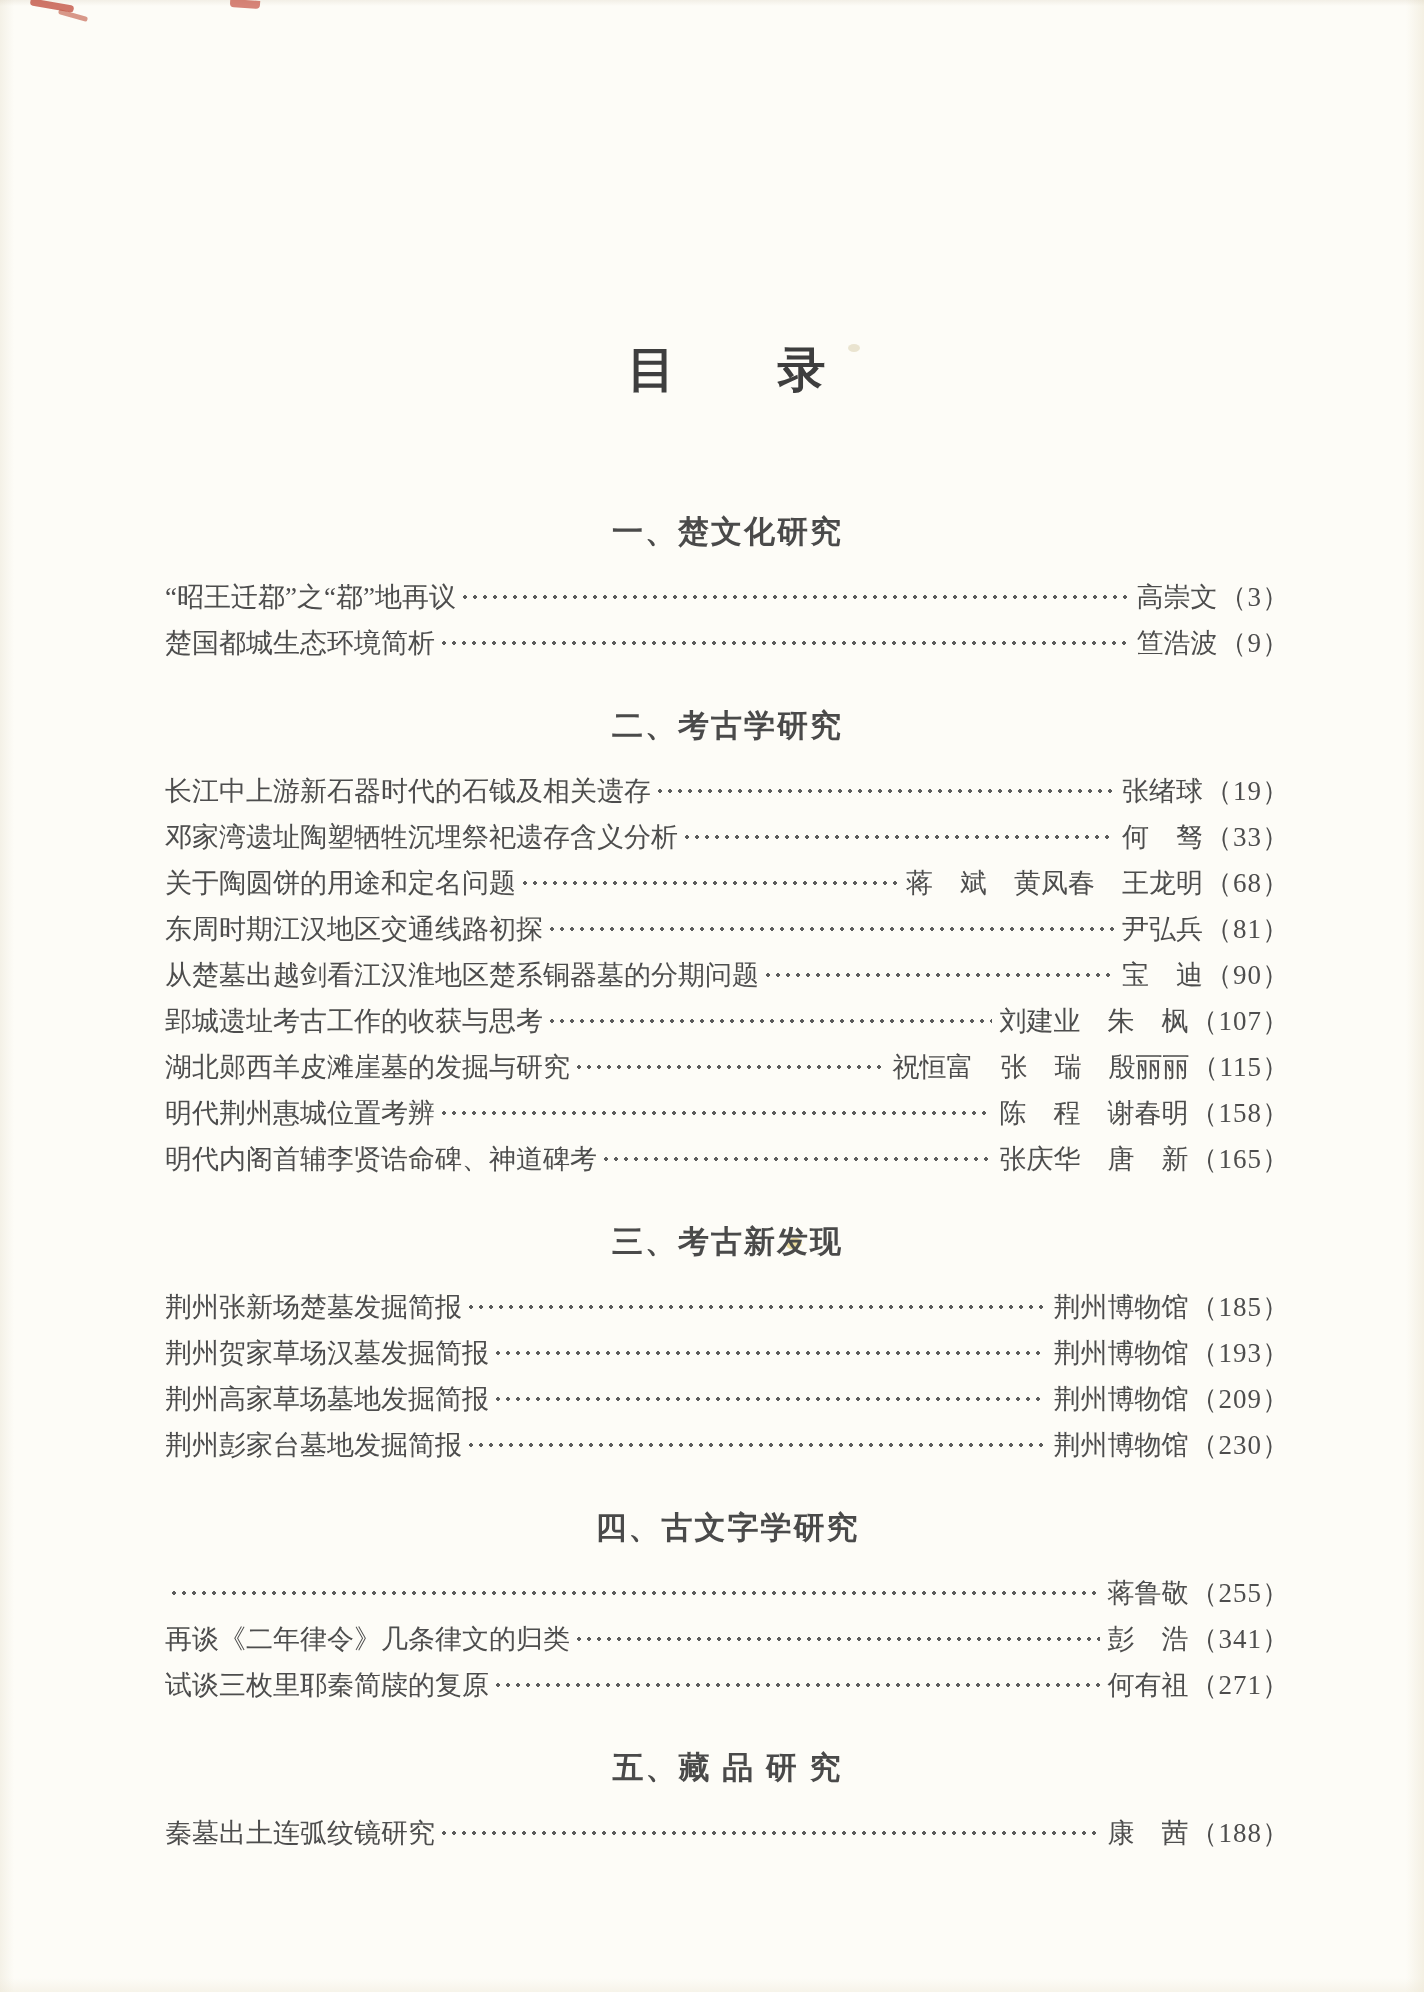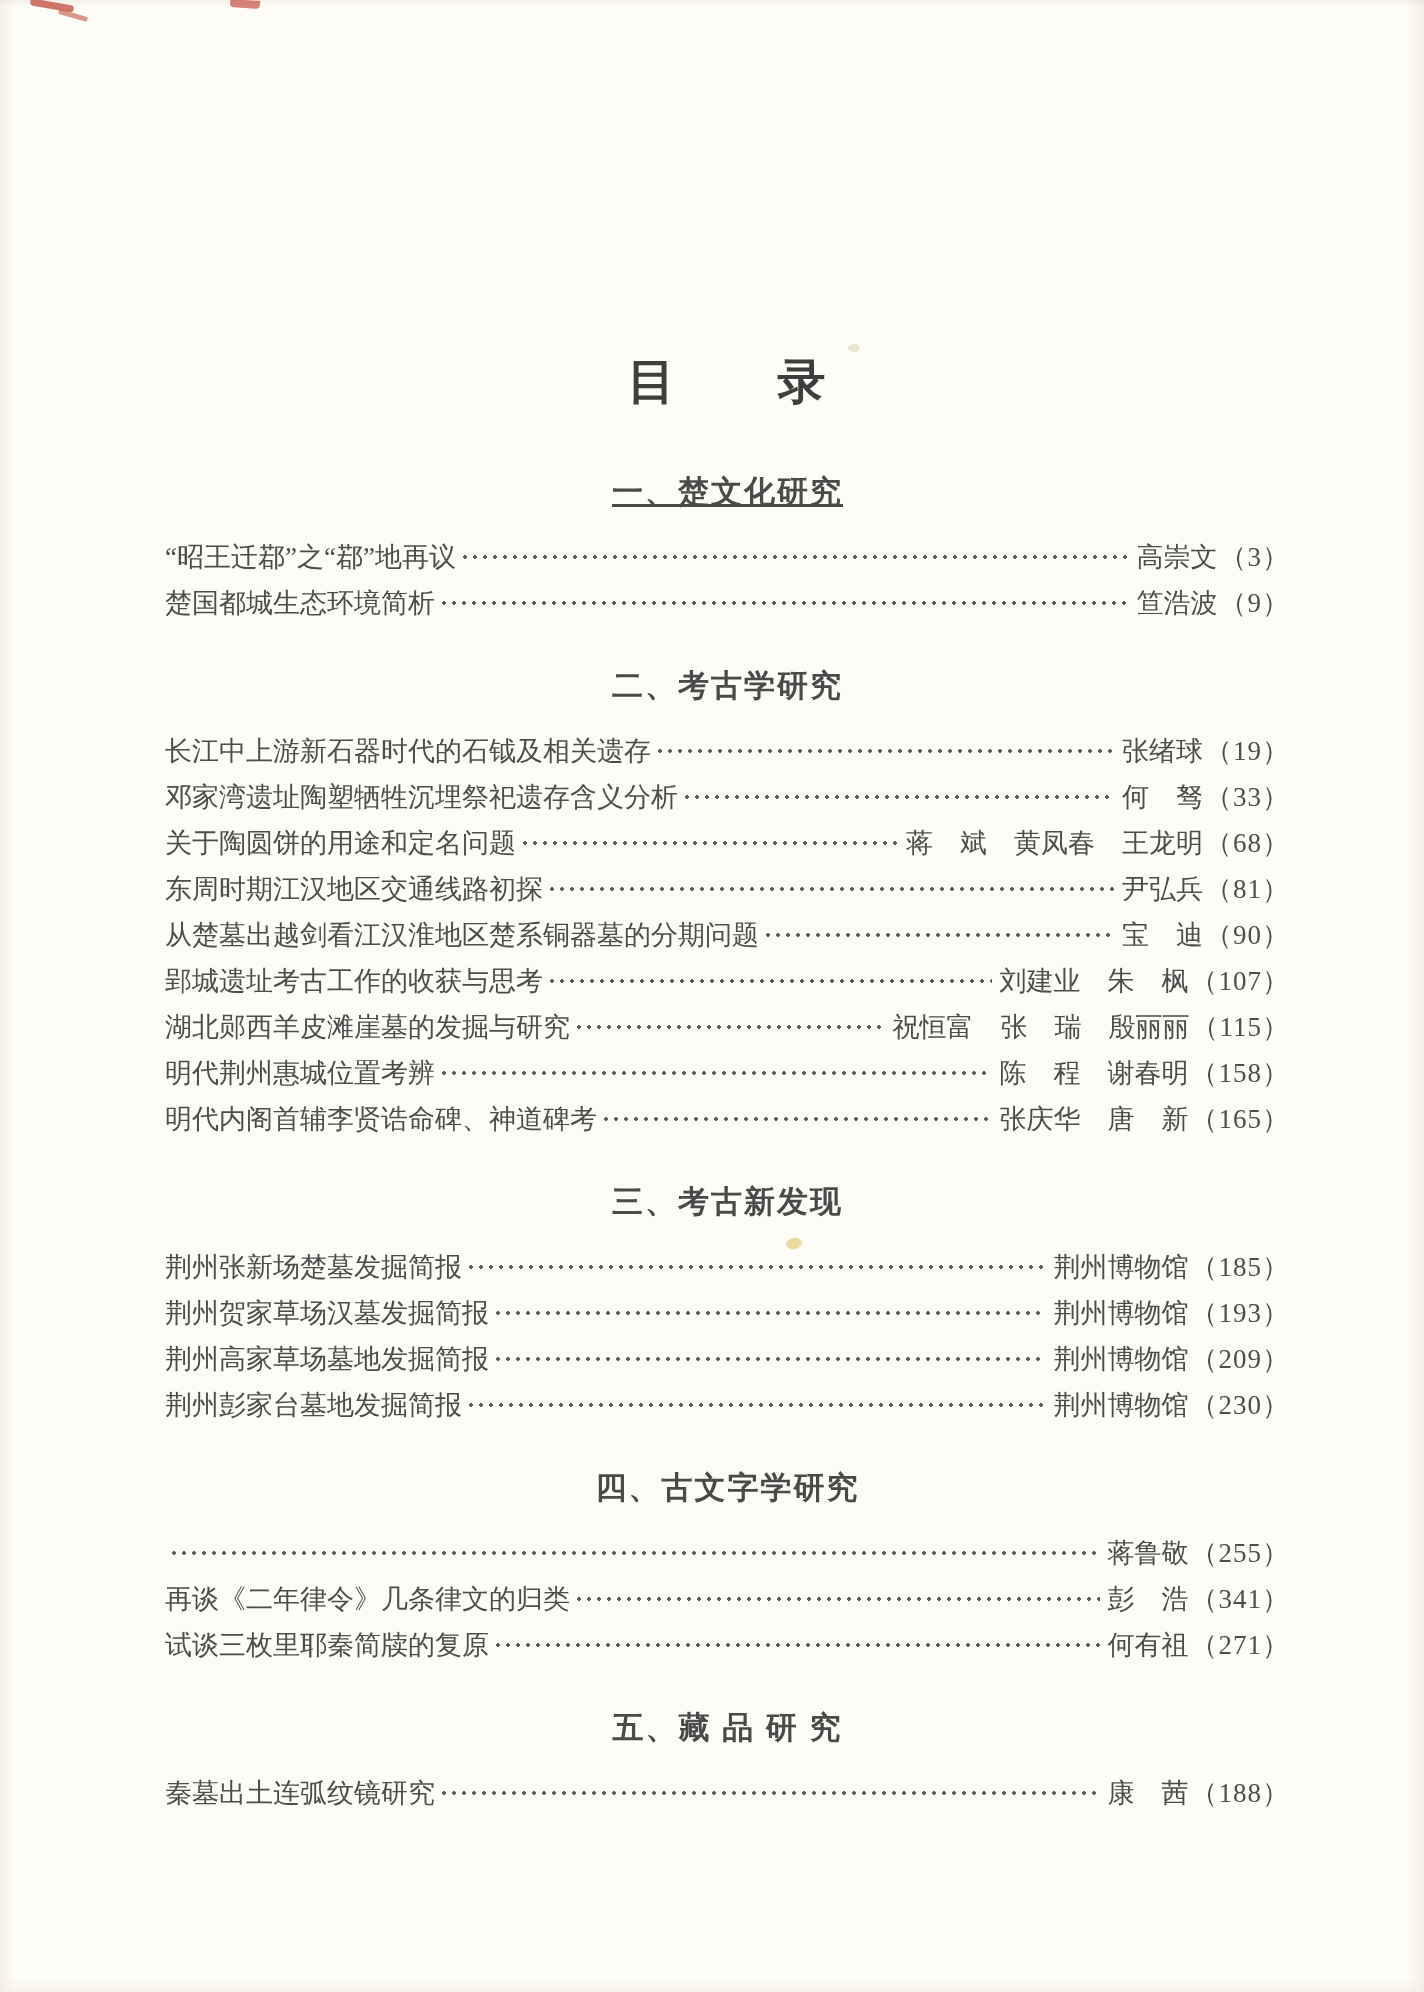--- a/index.html
+++ b/index.html
@@ -17,21 +17,21 @@
       linear-gradient(270deg, rgba(238,232,214,0.6) 0%, rgba(253,252,248,0) 18px),
       linear-gradient(0deg, rgba(240,235,220,0.5) 0%, rgba(253,252,248,0) 14px),
       #fdfcf7;
     font-family: "Liberation Serif", "DejaVu Serif", serif;
     color: #4b4b4b;
   }
   .page-inner {
     position: absolute;
     left: 165px;
     right: 134px;
-    top: 16px;
+    top: 4px;
   }
   .doc-title {
     margin: 338px 0 0 0;
     font-size: 48px;
     line-height: 56px;
     font-weight: 700;
     text-align: center;
     color: #3e3e3e;
     letter-spacing: 2px;
   }
@@ -39,21 +39,21 @@
   .section-heading {
     margin: 42px 0 24px 0;
     font-size: 31px;
     line-height: 36px;
     font-weight: 700;
     text-align: center;
     font-family: "Liberation Sans", "DejaVu Sans", sans-serif;
     color: #4a4a4a;
     letter-spacing: 2px;
   }
-  .toc-section:first-child .section-heading { margin-top: 64px; text-decoration: underline; }
+  .toc-section:first-child .section-heading { margin-top: 116px; }
   .entries { margin: 0; }
   .toc-row {
     display: flex;
     align-items: flex-end;
     line-height: 46px;
     font-size: 27px;
     color: #4d4d4d;
     white-space: nowrap;
   }
   .entry-title { flex: 0 0 auto; }

